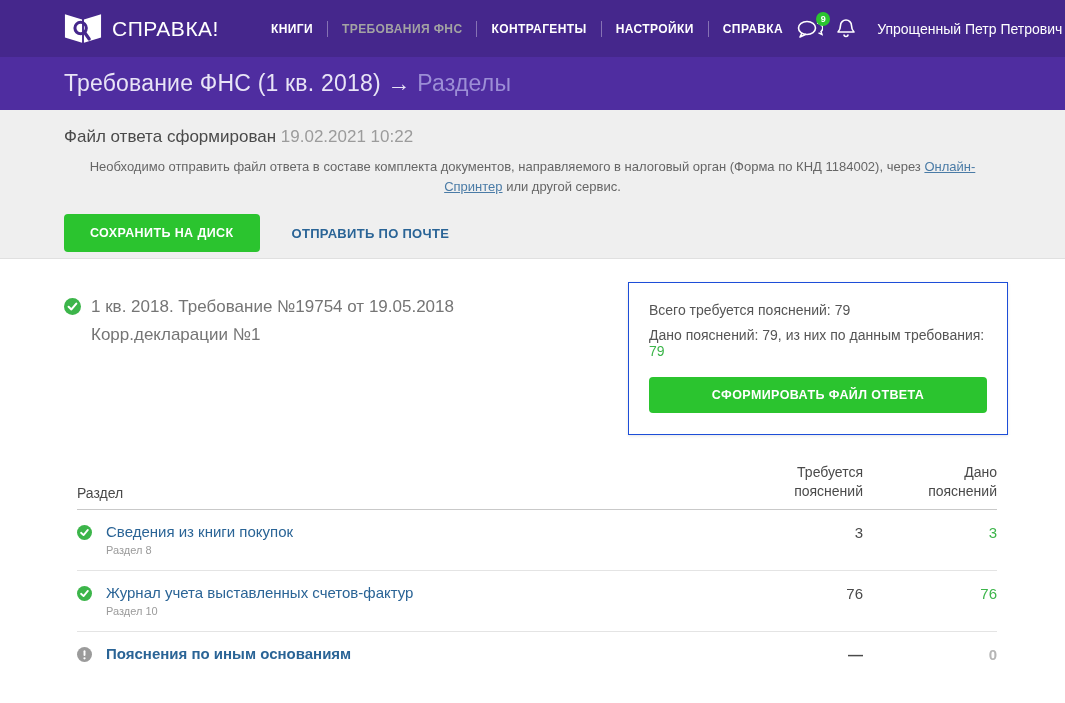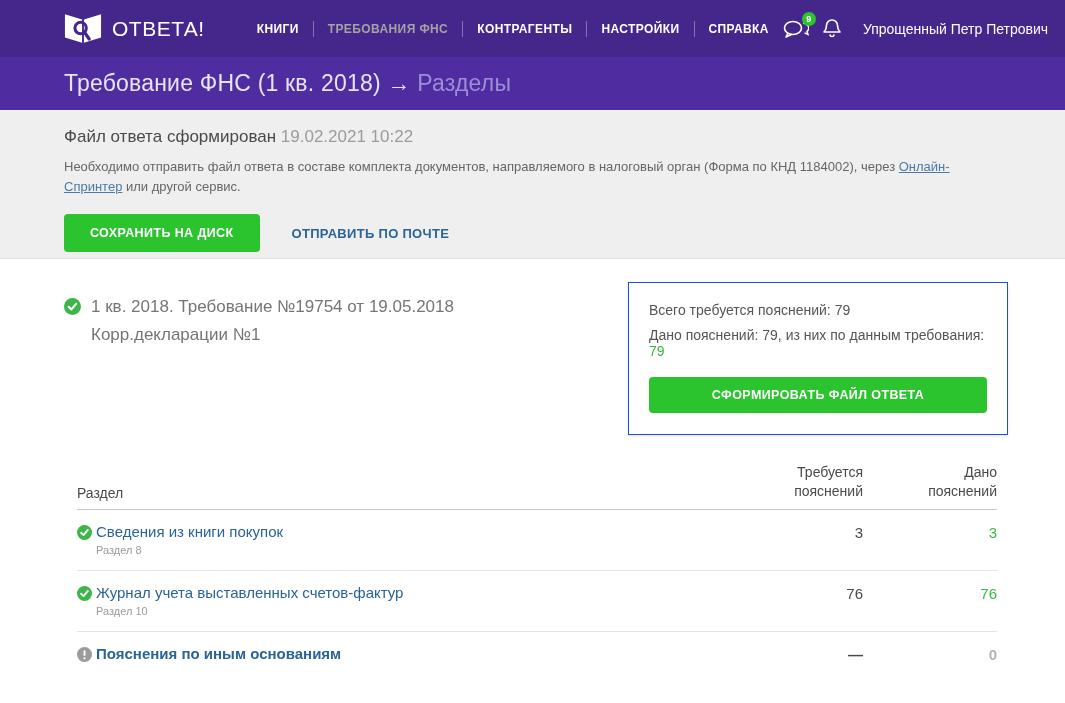--- a/index.html
+++ b/index.html
@@ -26,21 +26,21 @@
 
   
   .titlebar { height:53px; background:#4f2da0; display:flex; align-items:center; padding:0 64px; }
   .page-title { font-size:23px; font-weight:normal; color:#e8e4f6; letter-spacing:.2px; }
   .page-title .section { color:#9c8ed6; }
 
   
   .status { background:#efefef; border-bottom:1px solid #e0e0e0; padding:17px 64px 30px 64px; height:149px; }
   .status-heading { font-size:17px; color:#4a4a4a; }
   .status-heading .ts { color:#9b9b9b; }
-  .status-desc { font-size:13px; color:#666; line-height:1.55; margin-top:10px; max-width:960px; }
+  .status-desc { font-size:13px; color:#666; line-height:1.55; margin-top:10px; max-width:960px;text-align:center; }
   .status-desc a { color:#4a7ba6; text-decoration:underline; cursor:pointer; }
   .status-actions { margin-top:17px; display:flex; align-items:center; gap:32px; }
   .btn-green { background:#2bc42f; color:#fff; border:none; border-radius:4px; font-weight:bold;
                font-size:12.5px; letter-spacing:.4px; padding:12px 26px; cursor:pointer;
                font-family:inherit; }
   .link-action { color:#2a6496; font-size:13px; font-weight:bold; letter-spacing:.3px;
                  cursor:pointer; text-decoration:none; }
 
   
   .main { padding:23px 57px 0 64px; }
@@ -58,41 +58,41 @@
   .tbl-head { display:flex; align-items:flex-end; border-bottom:1px solid #c9c9c9;
               padding-bottom:8px; }
   .th { font-size:14px; color:#4a4a4a; }
   .th-section { flex:1; }
   .th-num { width:118px; text-align:right; }
   .th-num span { display:inline-block; width:88px; text-align:right; line-height:1.35; }
   .th-given { width:134px; }
   .tbl-row { display:flex; align-items:flex-start; border-bottom:1px solid #e4e4e4;
              padding:13px 0 14px 0; }
   .tbl-row:last-child { border-bottom:none;font-weight:bold; }
-  .row-main { flex:1; display:flex; gap:4px; }
+  .row-main { flex:1; display:flex; gap:14px; }
   .row-icon { margin-top:2px; flex:0 0 auto; }
   .row-title { font-size:15px; color:#2a6496; cursor:pointer; }
   .row-sub { font-size:11px; color:#9b9b9b; margin-top:4px; }
   .cell-num { width:118px; text-align:right; font-size:15px; color:#4a4a4a; padding-top:1px; }
   .cell-given { width:134px; }
   .cell-given.green { color:#3cb54a; }
   .cell-given.muted { color:#b5b5b5; }
 </style>
 </head>
 <body>
 
 <header class="topbar">
   <div class="logo">
     <svg width="38" height="33" viewBox="0 0 40 34">
       <path d="M1 2 L19 7.5 V32 L1 26.5 Z" fill="#fff"></path>
       <path d="M39 2 L21 7.5 V32 L39 26.5 Z" fill="#fff"></path>
       <circle cx="17.5" cy="16.5" r="6" fill="none" stroke="#45278c" stroke-width="3.2"></circle>
       <line x1="21.5" y1="21" x2="26.5" y2="28" stroke="#45278c" stroke-width="3.4" stroke-linecap="round"></line>
     </svg>
-    <span class="logo-text">ОТВЕТА!</span>
+    <span class="logo-text">СПРАВКА!</span>
   </div>
 
   <nav class="nav">
     <span class="nav-item">КНИГИ</span>
     <span class="nav-sep"></span>
     <span class="nav-item active">ТРЕБОВАНИЯ ФНС</span>
     <span class="nav-sep"></span>
     <span class="nav-item">КОНТРАГЕНТЫ</span>
     <span class="nav-sep"></span>
     <span class="nav-item">НАСТРОЙКИ</span>

